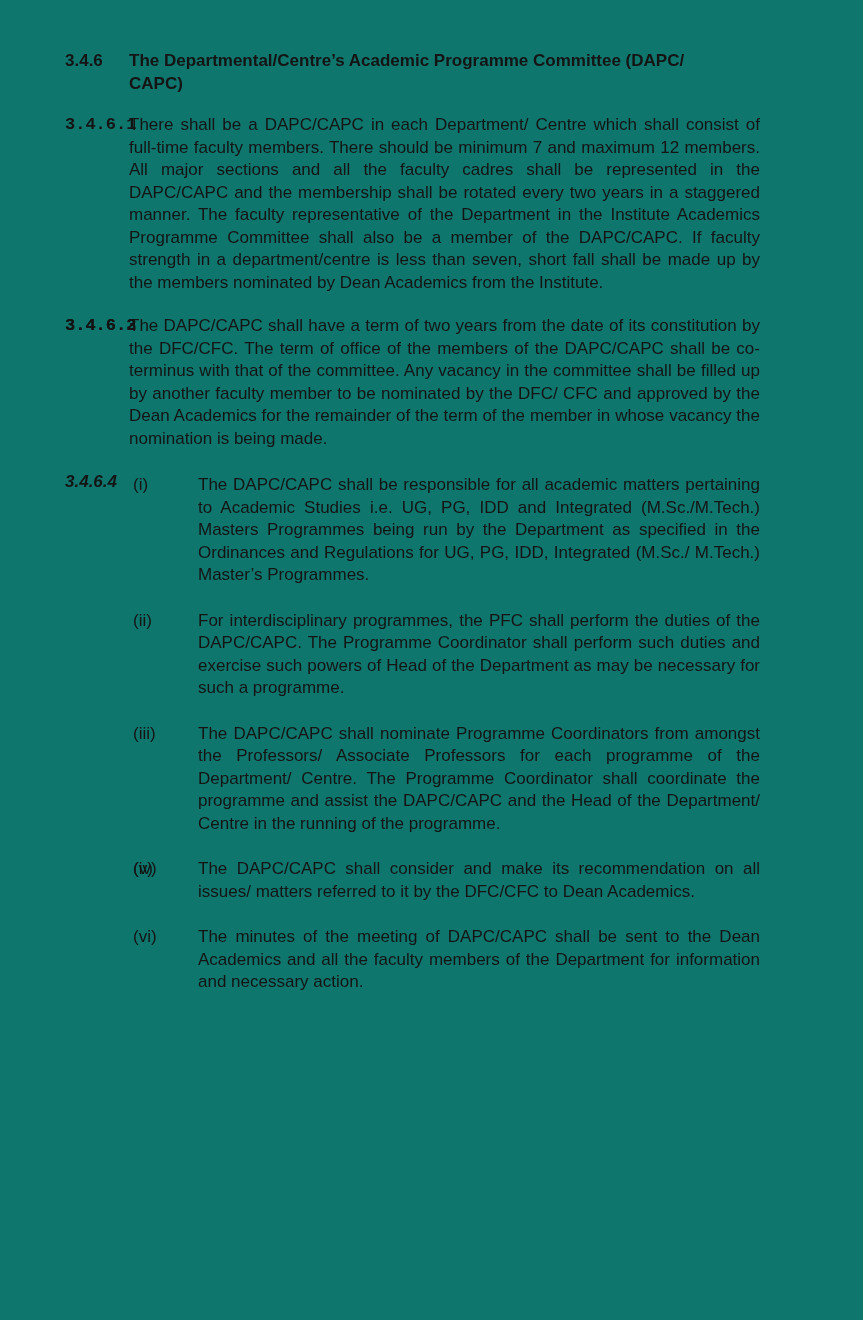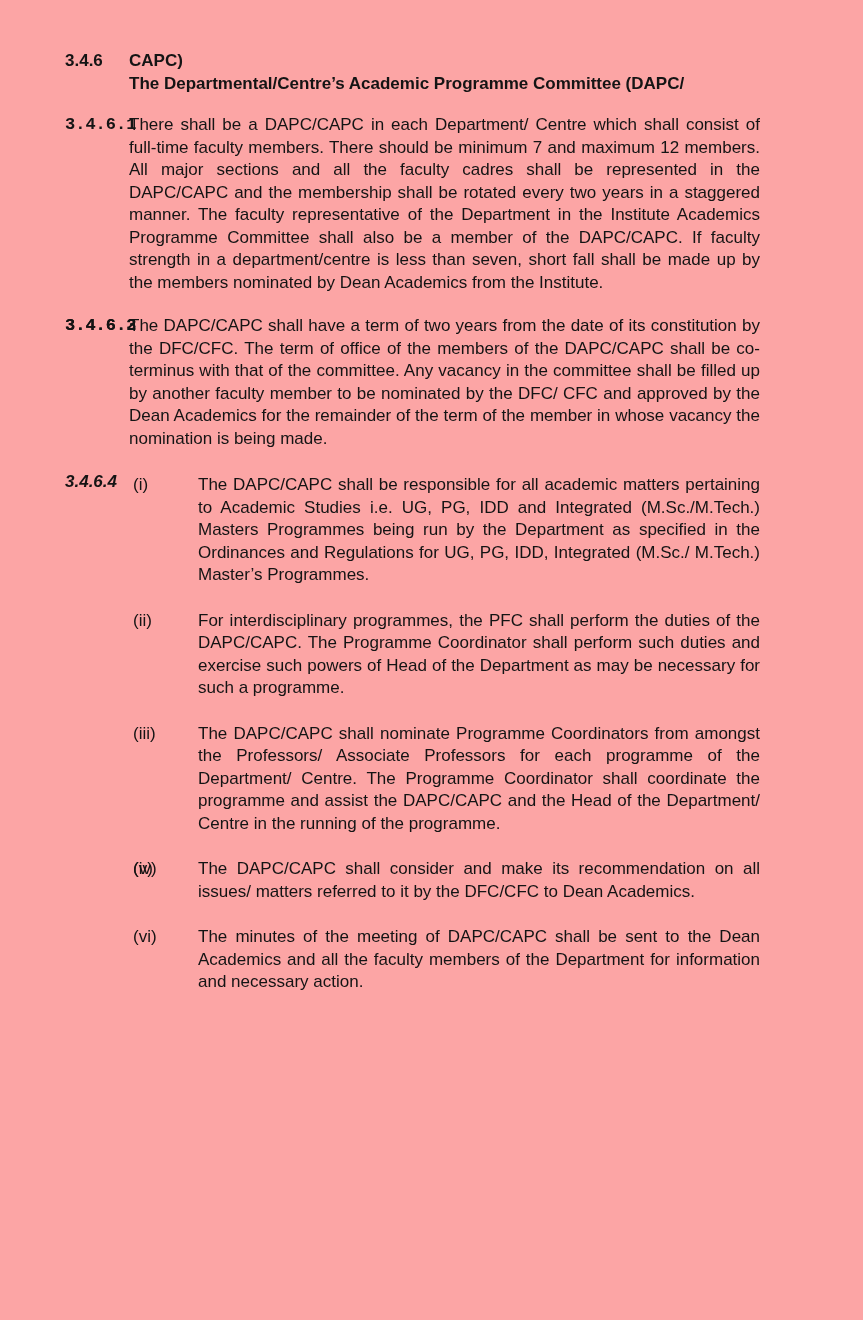--- a/index.html
+++ b/index.html
@@ -4,21 +4,21 @@
 <style>
   html, body {
     margin: 0;
     padding: 0;
     background: #ffffff;
   }
   .page {
     position: relative;
     width: 863px;
     height: 1320px;
-    background: #fca5a5;
+    background: #0f766e;
     color: #141414;
     font-family: "Liberation Sans", "DejaVu Sans", sans-serif;
     font-size: 17px;
     line-height: 22.5px;
     box-sizing: border-box;
     padding: 50px 103px 30px 65px;
     overflow: hidden;
   }
   .content {
     width: 695px;
@@ -79,22 +79,22 @@
   }
 </style>
 </head>
 <body>
 
 <div class="page">
   <div class="content">
 
     <div class="section-heading">
       <span class="num">3.4.6</span>
+      <span class="tline">The Departmental/Centre’s Academic Programme Committee (DAPC/</span>
       <span class="tline">CAPC)</span>
-      <span class="tline">The Departmental/Centre’s Academic Programme Committee (DAPC/</span>
     </div>
 
     <div class="para">
       <span class="num">3.4.6.1</span>
       <span class="ptext">There shall be a DAPC/CAPC in each Department/ Centre which shall consist of full-time faculty members. There should be minimum 7 and maximum 12 members. All major sections and all the faculty cadres shall be represented in the DAPC/CAPC and the membership shall be rotated every two years in a staggered manner.  The faculty representative of the Department in the Institute Academics Programme Committee shall also be a member of the DAPC/CAPC. If faculty strength in a department/centre is less than seven, short fall shall be made up by the members nominated by Dean Academics from the Institute.</span>
     </div>
 
     <div class="para">
       <span class="num">3.4.6.2</span>
     </div>

